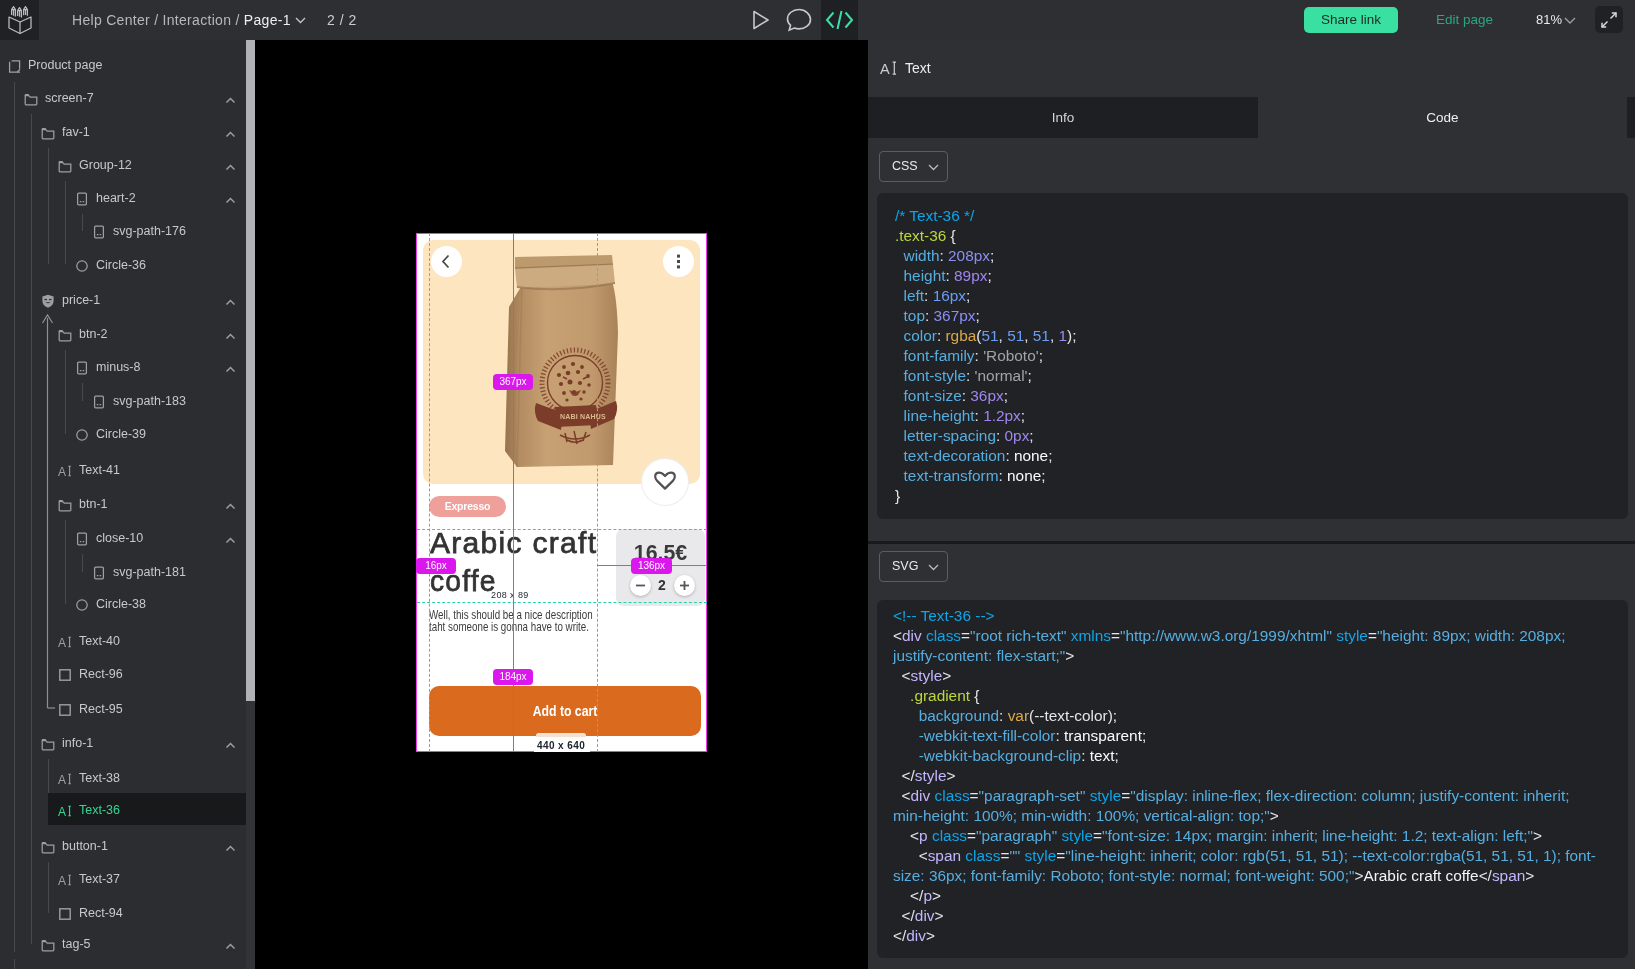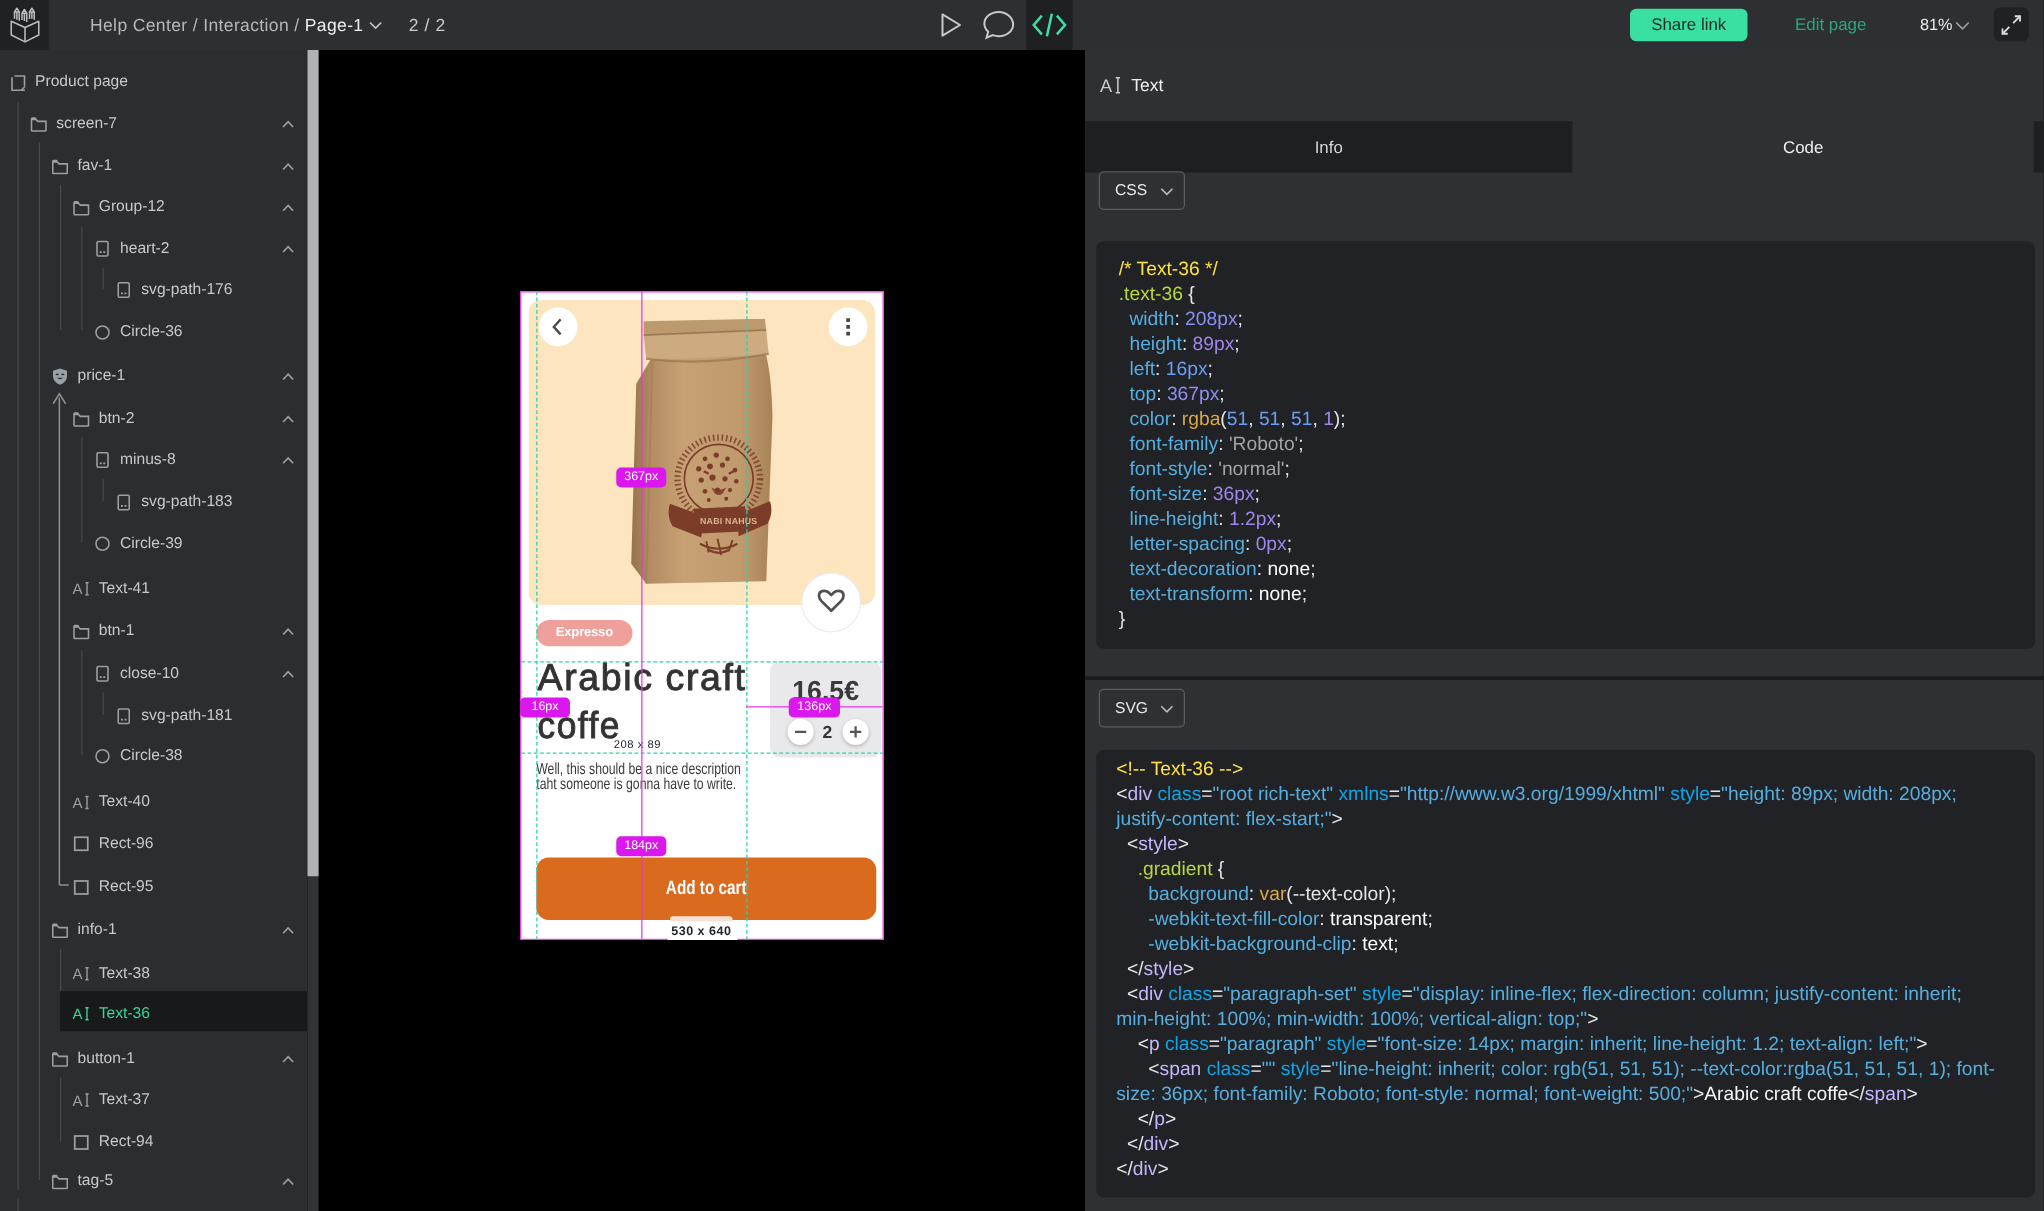--- a/index.html
+++ b/index.html
@@ -54,21 +54,21 @@
  font-size:13.5px;text-align:center;line-height:41px}
 #tabcode{position:absolute;left:1258px;top:97px;width:369px;height:41px;background:#2e3034;color:#eef0f2;
  font-size:13.5px;text-align:center;line-height:41px;border-radius:8px 8px 0 0}
 #tabsliver{position:absolute;left:1627px;top:97px;width:8px;height:41px;background:#1d1f22}
 .drop{position:absolute;left:879px;width:69px;height:31px;border:1px solid #5a5d62;border-radius:4px;
  color:#e8eaed;font-size:12.5px;line-height:29px;padding-left:12px}
 .codeblock{position:absolute;left:877px;width:750.5px;background:#212225;border-radius:6px;
  font-size:15.4px;line-height:20px;white-space:pre;color:#d7dade}
 .codeblock .ln{padding-left:18px}
 #divider{position:absolute;left:868px;top:541px;width:767px;height:3px;background:#191a1d}
-.cm{color:#fde047}.sel{color:#b8d93f}.pr{color:#56aee0}.nb{color:#6a9ef5}.nv{color:#a086ec}
+.cm{color:#0ea5e9}.sel{color:#b8d93f}.pr{color:#56aee0}.nb{color:#6a9ef5}.nv{color:#a086ec}
 .nm{color:#8b8ff2}.st{color:#a3a3a3}.fn{color:#d9a948}.wh{color:#e3e5e8}.kw{color:#fafbfc}
 .tg{color:#c4b5fd}.att{color:#0ea5e9}.val{color:#56aee0}.txt{color:#f2f4f6}
 </style></head>
 <body>
 <div id="topbar">
     <div id="logobox"></div>
 <svg class="abs" style="left:6px;top:5px" width="28" height="30" viewBox="0 0 28 30">
 <g fill="none" stroke="#b9bcc1" stroke-width="1.25" stroke-linejoin="round">
 <path d="M3 12 L14 17 L25 12 L25 23 L14 28.5 L3 23 Z"></path>
 <path d="M14 17 V28.5"></path>
@@ -427,41 +427,41 @@
 <svg class="abs" style="left:673.5px;top:574.5px" width="21" height="21" viewBox="0 0 21 21">
     <line x1="6" y1="10.5" x2="15" y2="10.5" stroke="#555" stroke-width="1.8"></line>
     <line x1="10.5" y1="6" x2="10.5" y2="15" stroke="#555" stroke-width="1.8"></line>
   </svg>
 <div id="desc">Well, this should be a nice description<br>taht someone is gonna have to write.</div>
 <div id="cartbtn"></div>
 <div id="carttxt">Add to cart</div>
 <div id="homeind"></div>
 <div class="dim" style="left:491px;top:590px;font-size:9px;letter-spacing:.4px;color:#1c2430">208 x 89</div>
 <div style="position:absolute;left:534px;top:737px;width:56px;height:14.5px;background:#fff"></div>
-<div class="dim" style="left:537px;top:739.5px;font-size:10px;font-weight:bold;letter-spacing:.4px;color:#20262e">530 x 640</div>
+<div class="dim" style="left:537px;top:739.5px;font-size:10px;font-weight:bold;letter-spacing:.4px;color:#20262e">440 x 640</div>
 <div class="vdash" style="left:429px"></div>
 <div class="vdash" style="left:597px"></div>
 <div class="hdash" style="top:529px"></div>
 <div class="hdash" style="top:601.5px"></div>
 <div class="mline" style="left:513px;top:233px;width:1.4px;height:518px"></div>
 <div class="mline" style="left:417px;top:564.5px;width:14px;height:1.4px"></div>
 <div class="mline" style="left:597px;top:564.5px;width:108.5px;height:1.4px"></div>
 <div class="chip" style="left:493px;top:373.5px">367px</div>
 <div class="chip" style="left:416px;top:557.5px">16px</div>
 <div class="chip" style="left:631px;top:557.5px;width:41px">136px</div>
 <div class="chip" style="left:493px;top:668.5px">184px</div>
 <div id="rpanel"></div>
 <svg class="abs" style="left:880px;top:60px" width="22" height="17" viewBox="0 0 22 17">
     <text x="0" y="13.5" font-size="14.5" font-family="Liberation Sans" fill="#c9ccd1">A</text>
     <path d="M12.6 2.2 h3.4 M14.3 2.2 v12 M12.6 14.2 h3.4" stroke="#c9ccd1" stroke-width="1.2" fill="none"></path>
   </svg>
 <div id="rphead">Text</div>
 <div id="tabinfo">Info</div>
 <div id="tabcode">Code</div>
 <div id="tabsliver"></div>
-<div class="drop" style="top:137px">CSS<svg class="abs" style="left:48px;top:12px" width="11" height="7" viewBox="0 0 11 7">
+<div class="drop" style="top:151px">CSS<svg class="abs" style="left:48px;top:12px" width="11" height="7" viewBox="0 0 11 7">
       <polyline points="1,1 5.5,5.5 10,1" fill="none" stroke="#b9bcc1" stroke-width="1.3"></polyline>
     </svg></div>
 <div class="codeblock" style="top:193px;height:326px;padding-top:13px"><div class="ln"><span class="cm">/* Text-36 */</span></div><div class="ln"><span class="sel">.text-36</span><span class="wh"> {</span></div><div class="ln">  <span class="pr">width</span><span class="wh">: </span><span class="nm">208px</span><span class="wh">;</span></div><div class="ln">  <span class="pr">height</span><span class="wh">: </span><span class="nv">89px</span><span class="wh">;</span></div><div class="ln">  <span class="pr">left</span><span class="wh">: </span><span class="nb">16px</span><span class="wh">;</span></div><div class="ln">  <span class="pr">top</span><span class="wh">: </span><span class="nm">367px</span><span class="wh">;</span></div><div class="ln">  <span class="pr">color</span><span class="wh">: </span><span class="fn">rgba</span><span class="wh">(</span><span class="nb">51</span><span class="wh">, </span><span class="nb">51</span><span class="wh">, </span><span class="nb">51</span><span class="wh">, </span><span class="nv">1</span><span class="wh">)</span><span class="wh">;</span></div><div class="ln">  <span class="pr">font-family</span><span class="wh">: </span><span class="st">'Roboto'</span><span class="wh">;</span></div><div class="ln">  <span class="pr">font-style</span><span class="wh">: </span><span class="st">'normal'</span><span class="wh">;</span></div><div class="ln">  <span class="pr">font-size</span><span class="wh">: </span><span class="nv">36px</span><span class="wh">;</span></div><div class="ln">  <span class="pr">line-height</span><span class="wh">: </span><span class="nv">1.2px</span><span class="wh">;</span></div><div class="ln">  <span class="pr">letter-spacing</span><span class="wh">: </span><span class="nv">0px</span><span class="wh">;</span></div><div class="ln">  <span class="pr">text-decoration</span><span class="wh">: </span><span class="kw">none</span><span class="wh">;</span></div><div class="ln">  <span class="pr">text-transform</span><span class="wh">: </span><span class="kw">none</span><span class="wh">;</span></div><div class="ln"><span class="wh">}</span></div></div>
 <div id="divider"></div>
 <div class="drop" style="top:551px">SVG<svg class="abs" style="left:48px;top:12px" width="11" height="7" viewBox="0 0 11 7">
       <polyline points="1,1 5.5,5.5 10,1" fill="none" stroke="#b9bcc1" stroke-width="1.3"></polyline>
     </svg></div>
 <div class="codeblock" style="top:600px;height:358px;padding-top:6px"><div class="ln" style="padding-left:16px"><span class="cm">&lt;!-- Text-36 --&gt;</span></div><div class="ln" style="padding-left:16px"><span class="wh">&lt;</span><span class="tg">div</span> <span class="att">class</span><span class="wh">=</span><span class="val">"root rich-text"</span> <span class="att">xmlns</span><span class="wh">=</span><span class="val">"http://www.w3.org/1999/xhtml"</span> <span class="att">style</span><span class="wh">=</span><span class="val">"height: 89px; width: 208px;</span></div><div class="ln" style="padding-left:16px"><span class="val">justify-content: flex-start;"</span><span class="wh">&gt;</span></div><div class="ln" style="padding-left:16px">  <span class="wh">&lt;</span><span class="tg">style</span><span class="wh">&gt;</span></div><div class="ln" style="padding-left:16px">    <span class="sel">.gradient</span><span class="wh"> {</span></div><div class="ln" style="padding-left:16px">      <span class="pr">background</span><span class="wh">: </span><span class="fn">var</span><span class="wh">(--text-color);</span></div><div class="ln" style="padding-left:16px">      <span class="pr">-webkit-text-fill-color</span><span class="wh">: </span><span class="kw">transparent</span><span class="wh">;</span></div><div class="ln" style="padding-left:16px">      <span class="pr">-webkit-background-clip</span><span class="wh">: </span><span class="kw">text</span><span class="wh">;</span></div><div class="ln" style="padding-left:16px">  <span class="wh">&lt;/</span><span class="tg">style</span><span class="wh">&gt;</span></div><div class="ln" style="padding-left:16px">  <span class="wh">&lt;</span><span class="tg">div</span> <span class="att">class</span><span class="wh">=</span><span class="val">"paragraph-set"</span> <span class="att">style</span><span class="wh">=</span><span class="val">"display: inline-flex; flex-direction: column; justify-content: inherit;</span></div><div class="ln" style="padding-left:16px"><span class="val">min-height: 100%; min-width: 100%; vertical-align: top;"</span><span class="wh">&gt;</span></div><div class="ln" style="padding-left:16px">    <span class="wh">&lt;</span><span class="tg">p</span> <span class="att">class</span><span class="wh">=</span><span class="val">"paragraph"</span> <span class="att">style</span><span class="wh">=</span><span class="val">"font-size: 14px; margin: inherit; line-height: 1.2; text-align: left;"</span><span class="wh">&gt;</span></div><div class="ln" style="padding-left:16px">      <span class="wh">&lt;</span><span class="tg">span</span> <span class="att">class</span><span class="wh">=</span><span class="val">""</span> <span class="att">style</span><span class="wh">=</span><span class="val">"line-height: inherit; color: rgb(51, 51, 51); --text-color:rgba(51, 51, 51, 1); font-</span></div><div class="ln" style="padding-left:16px"><span class="val">size: 36px; font-family: Roboto; font-style: normal; font-weight: 500;"</span><span class="wh">&gt;</span><span class="txt">Arabic craft coffe</span><span class="wh">&lt;/</span><span class="tg">span</span><span class="wh">&gt;</span></div><div class="ln" style="padding-left:16px">    <span class="wh">&lt;/</span><span class="tg">p</span><span class="wh">&gt;</span></div><div class="ln" style="padding-left:16px">  <span class="wh">&lt;/</span><span class="tg">div</span><span class="wh">&gt;</span></div><div class="ln" style="padding-left:16px"><span class="wh">&lt;/</span><span class="tg">div</span><span class="wh">&gt;</span></div></div>
 </body></html>

